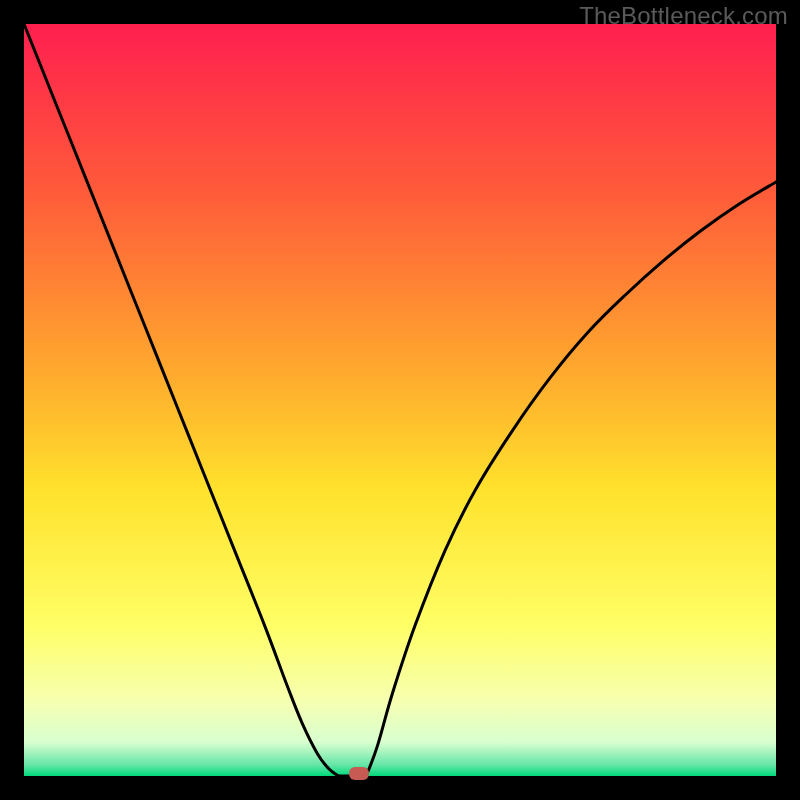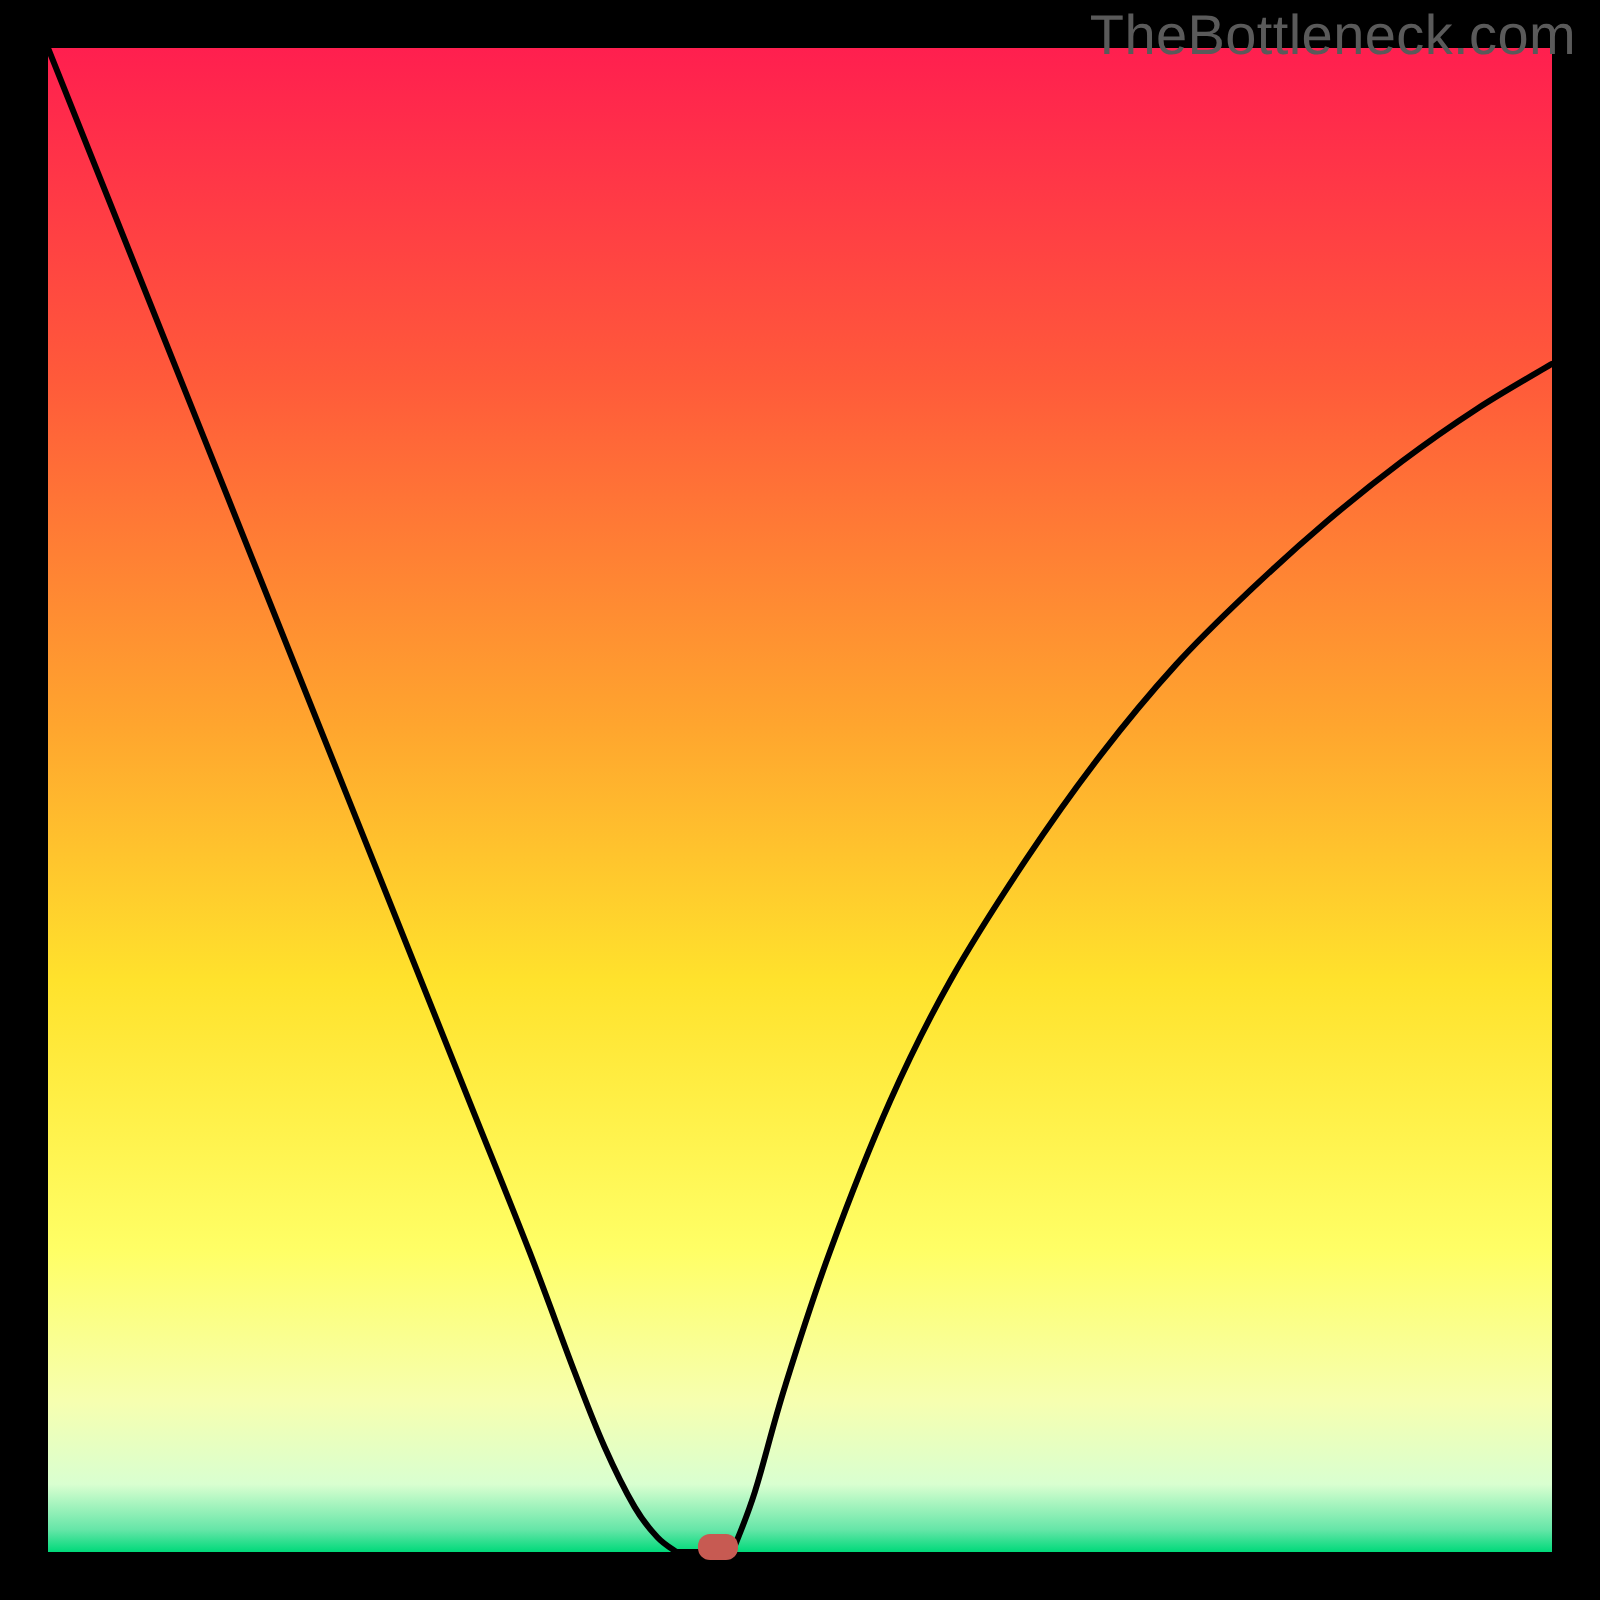--- a/index.html
+++ b/index.html
@@ -24,21 +24,21 @@
     left: 24px;
     top: 24px;
     width: 752px;
     height: 752px;
   }
   .watermark {
     position: absolute;
     top: 2px;
     right: 12px;
     color: #5a5a5a;
-    font-size: 28px;
+    font-size: 24px;
     font-weight: 500;
     letter-spacing: 0.2px;
     text-align: center;
   }
   .marker {
     position: absolute;
     width: 20px;
     height: 13px;
     background: #c75a52;
     border-radius: 6px;

